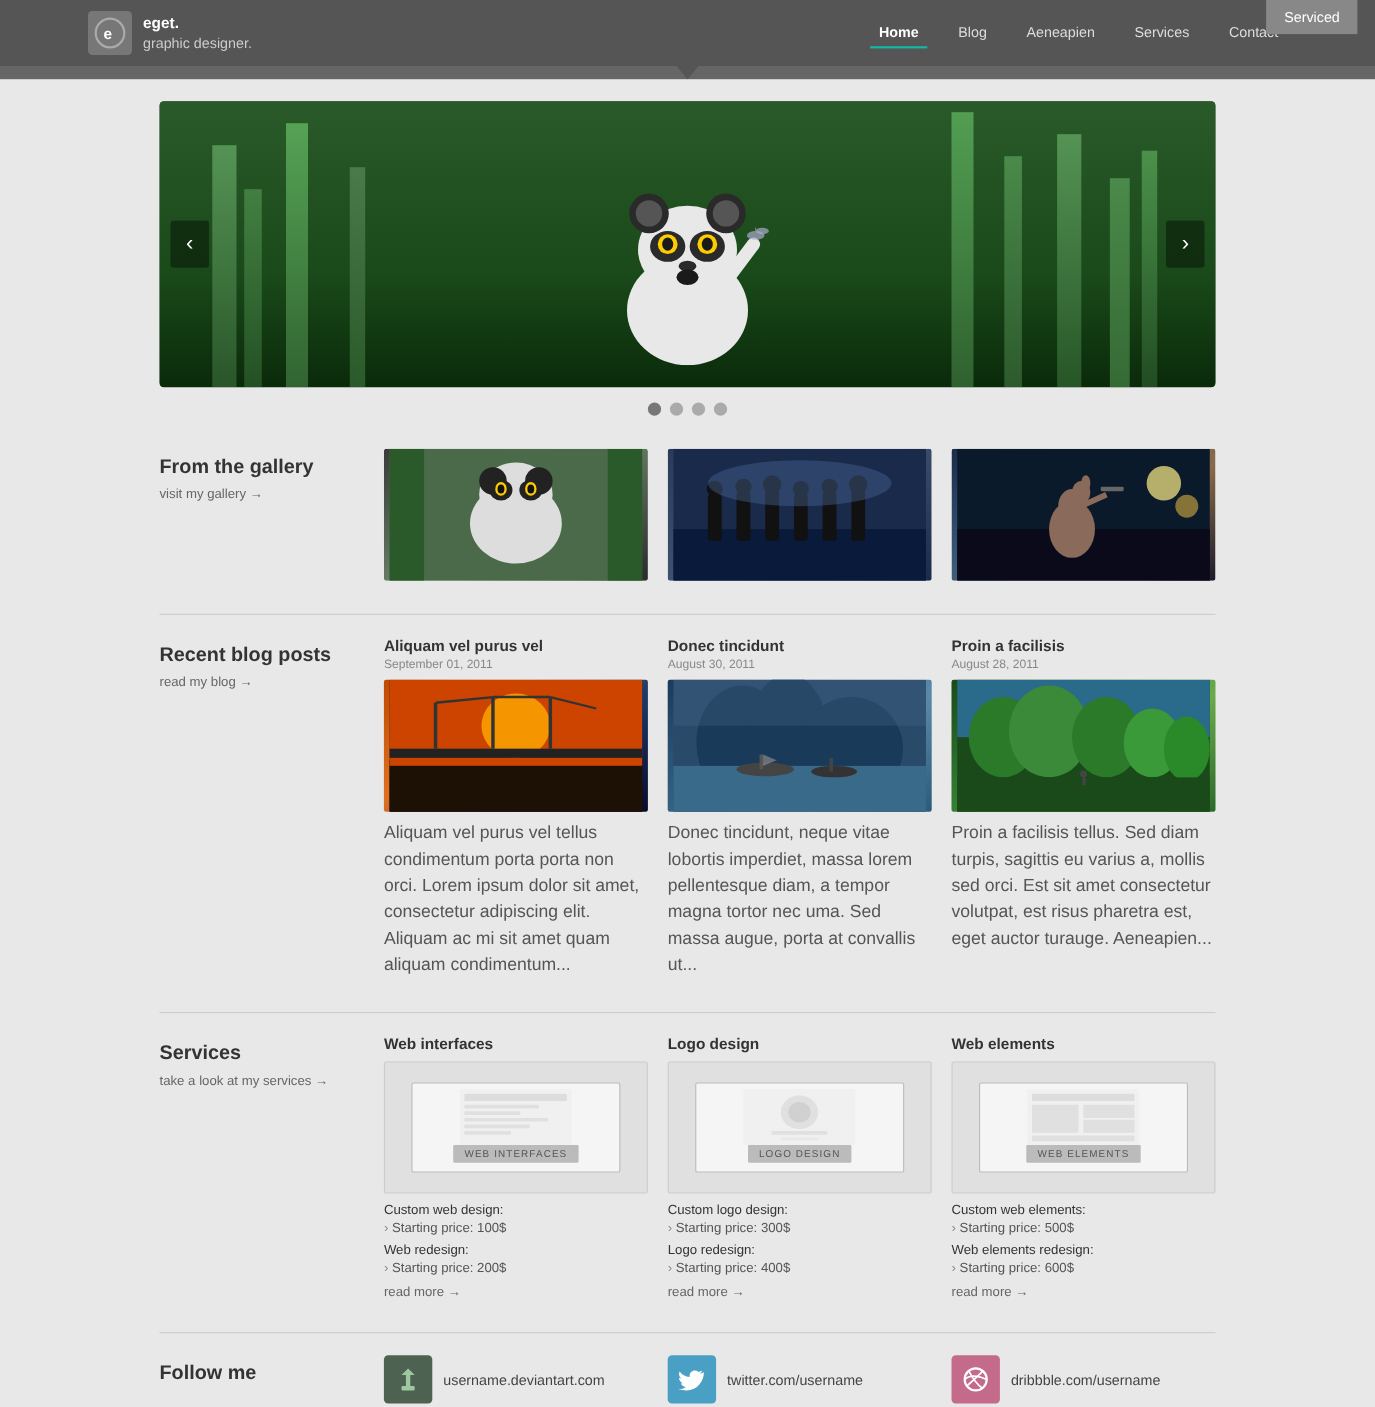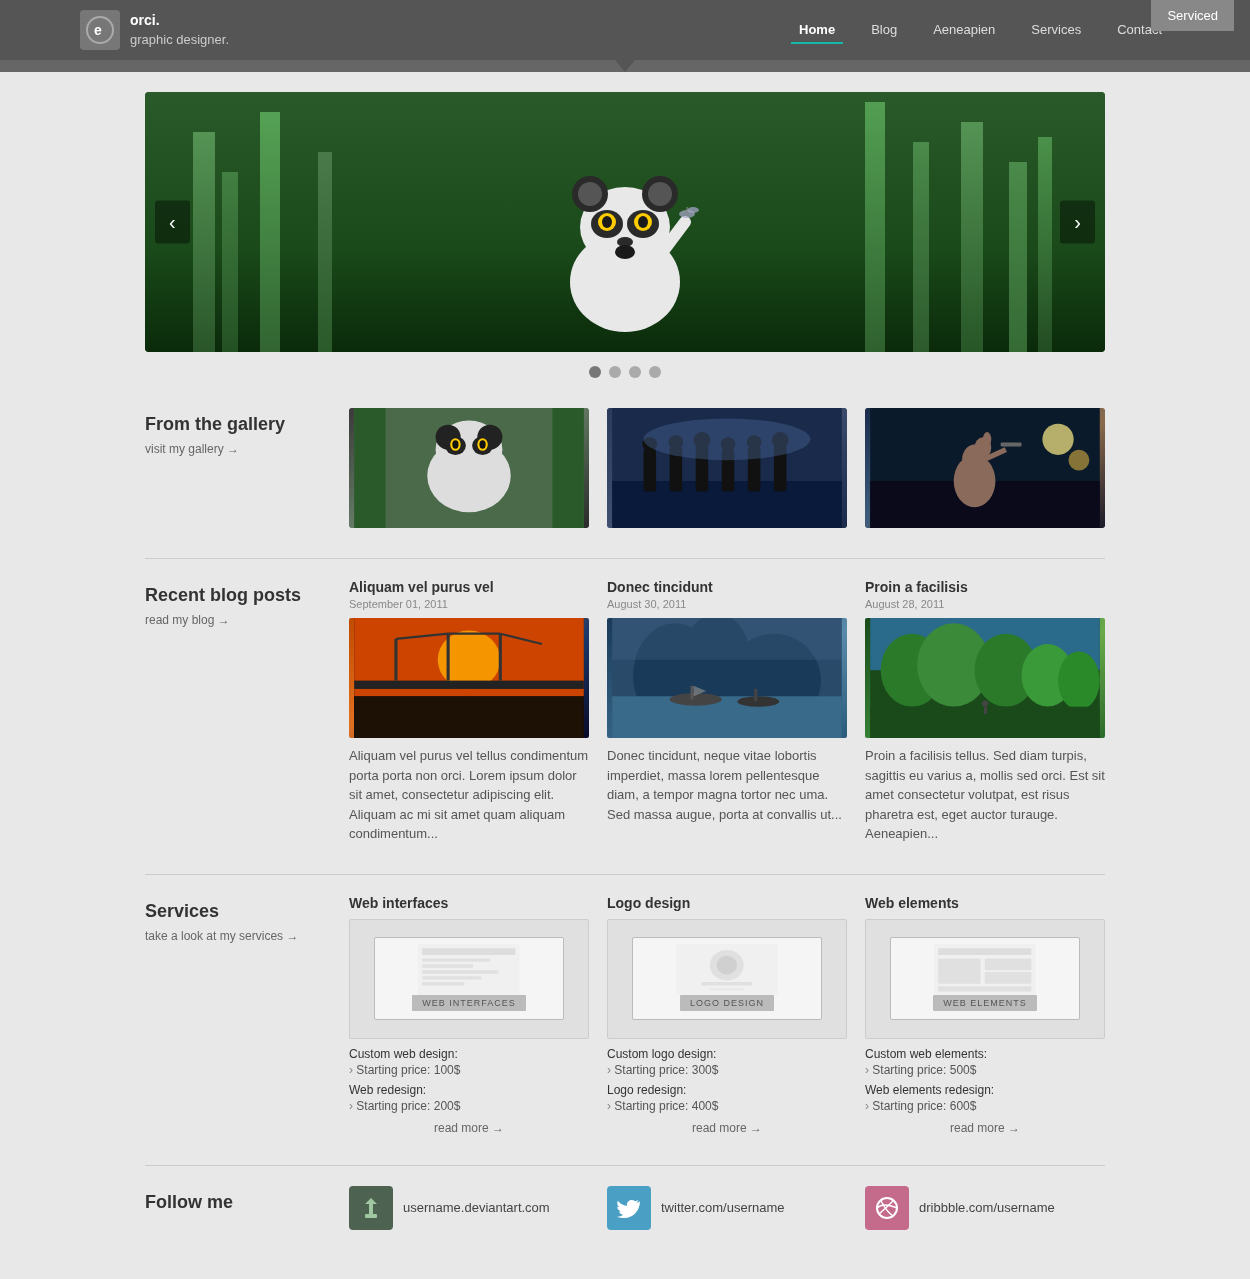--- a/index.html
+++ b/index.html
@@ -192,21 +192,21 @@
     .blog-img.bridge {
       background: linear-gradient(135deg, #c04a00 0%, #e07020 30%, #1a3a6a 70%, #0a0a2a 100%);
     }
     .blog-img.boats {
       background: linear-gradient(135deg, #1a3a5a 0%, #3a6a8a 40%, #5a8aaa 70%, #2a5a7a 100%);
     }
     .blog-img.nature {
       background: linear-gradient(135deg, #1a4a1a 0%, #3a8a3a 40%, #6aaa4a 70%, #2a6a2a 100%);
     }
     .blog-item p {
-      font-size: 13px;
+      font-size: 16px;
       color: #555;
       line-height: 1.5;
     }
 
     
     .service-item {
       flex: 1;
     }
     .service-item h3 {
       font-size: 14px;
@@ -254,21 +254,21 @@
       font-size: 12px;
       color: #555;
       margin-bottom: 6px;
     }
     .service-item .price-row::before {
       content: '› ';
       color: #888;
     }
     .read-more {
       display: block;
-      text-align: center;
+      text-align: left;
       color: #666;
       text-decoration: none;
       font-size: 12px;
       margin-top: 8px;
     }
 
     
     .follow-item {
       flex: 1;
       display: flex;
@@ -325,21 +325,21 @@
 
 <header id="header" style="position:relative;">
   <div class="logo-area">
     <div class="logo-icon">
       <svg width="30" height="30" viewBox="0 0 30 30">
         <circle cx="15" cy="15" r="13" fill="none" stroke="#aaa" stroke-width="2"></circle>
         <text x="9" y="20" fill="white" font-size="14" font-weight="bold">e</text>
       </svg>
     </div>
     <div class="logo-text">
-      <span class="name">orci.</span>
+      <span class="name">eget.</span>
       <span class="sub">graphic designer.</span>
     </div>
   </div>
   <nav>
     <a href="#" class="active">Home</a>
     <a href="#">Blog</a>
     <a href="#">Aeneapien</a>
     <a href="#">Services</a>
     <a href="#">Contact</a>
   </nav>

